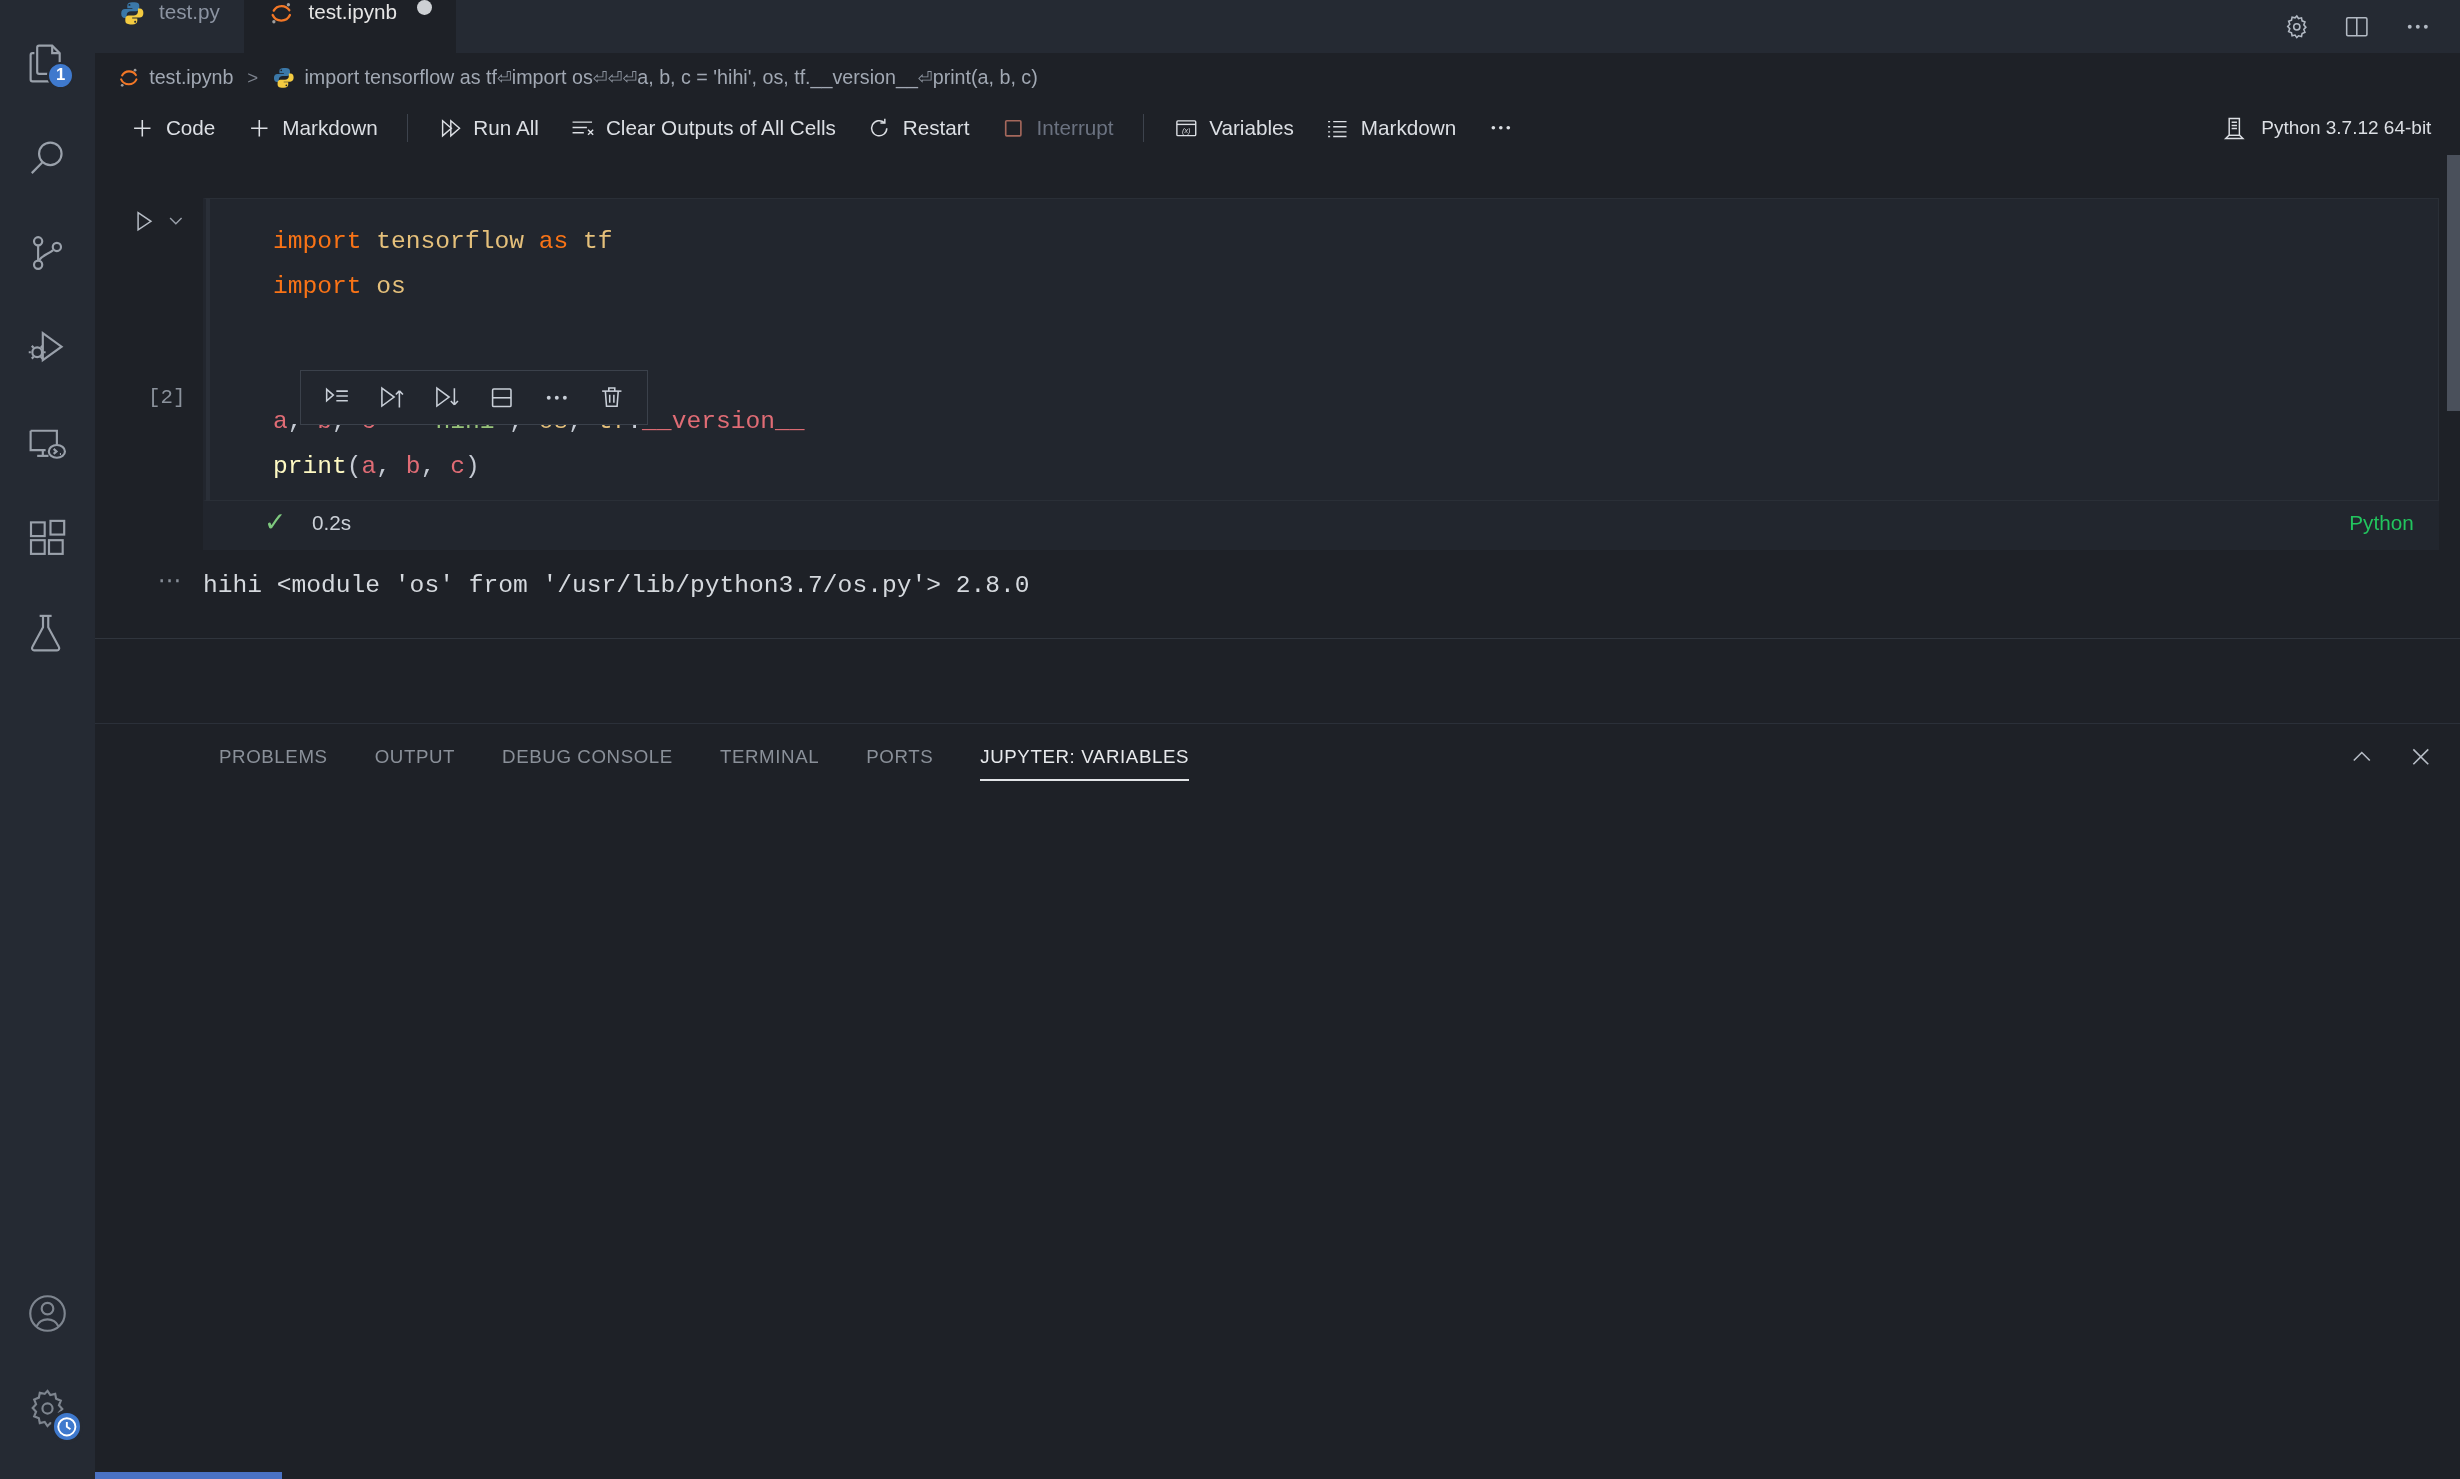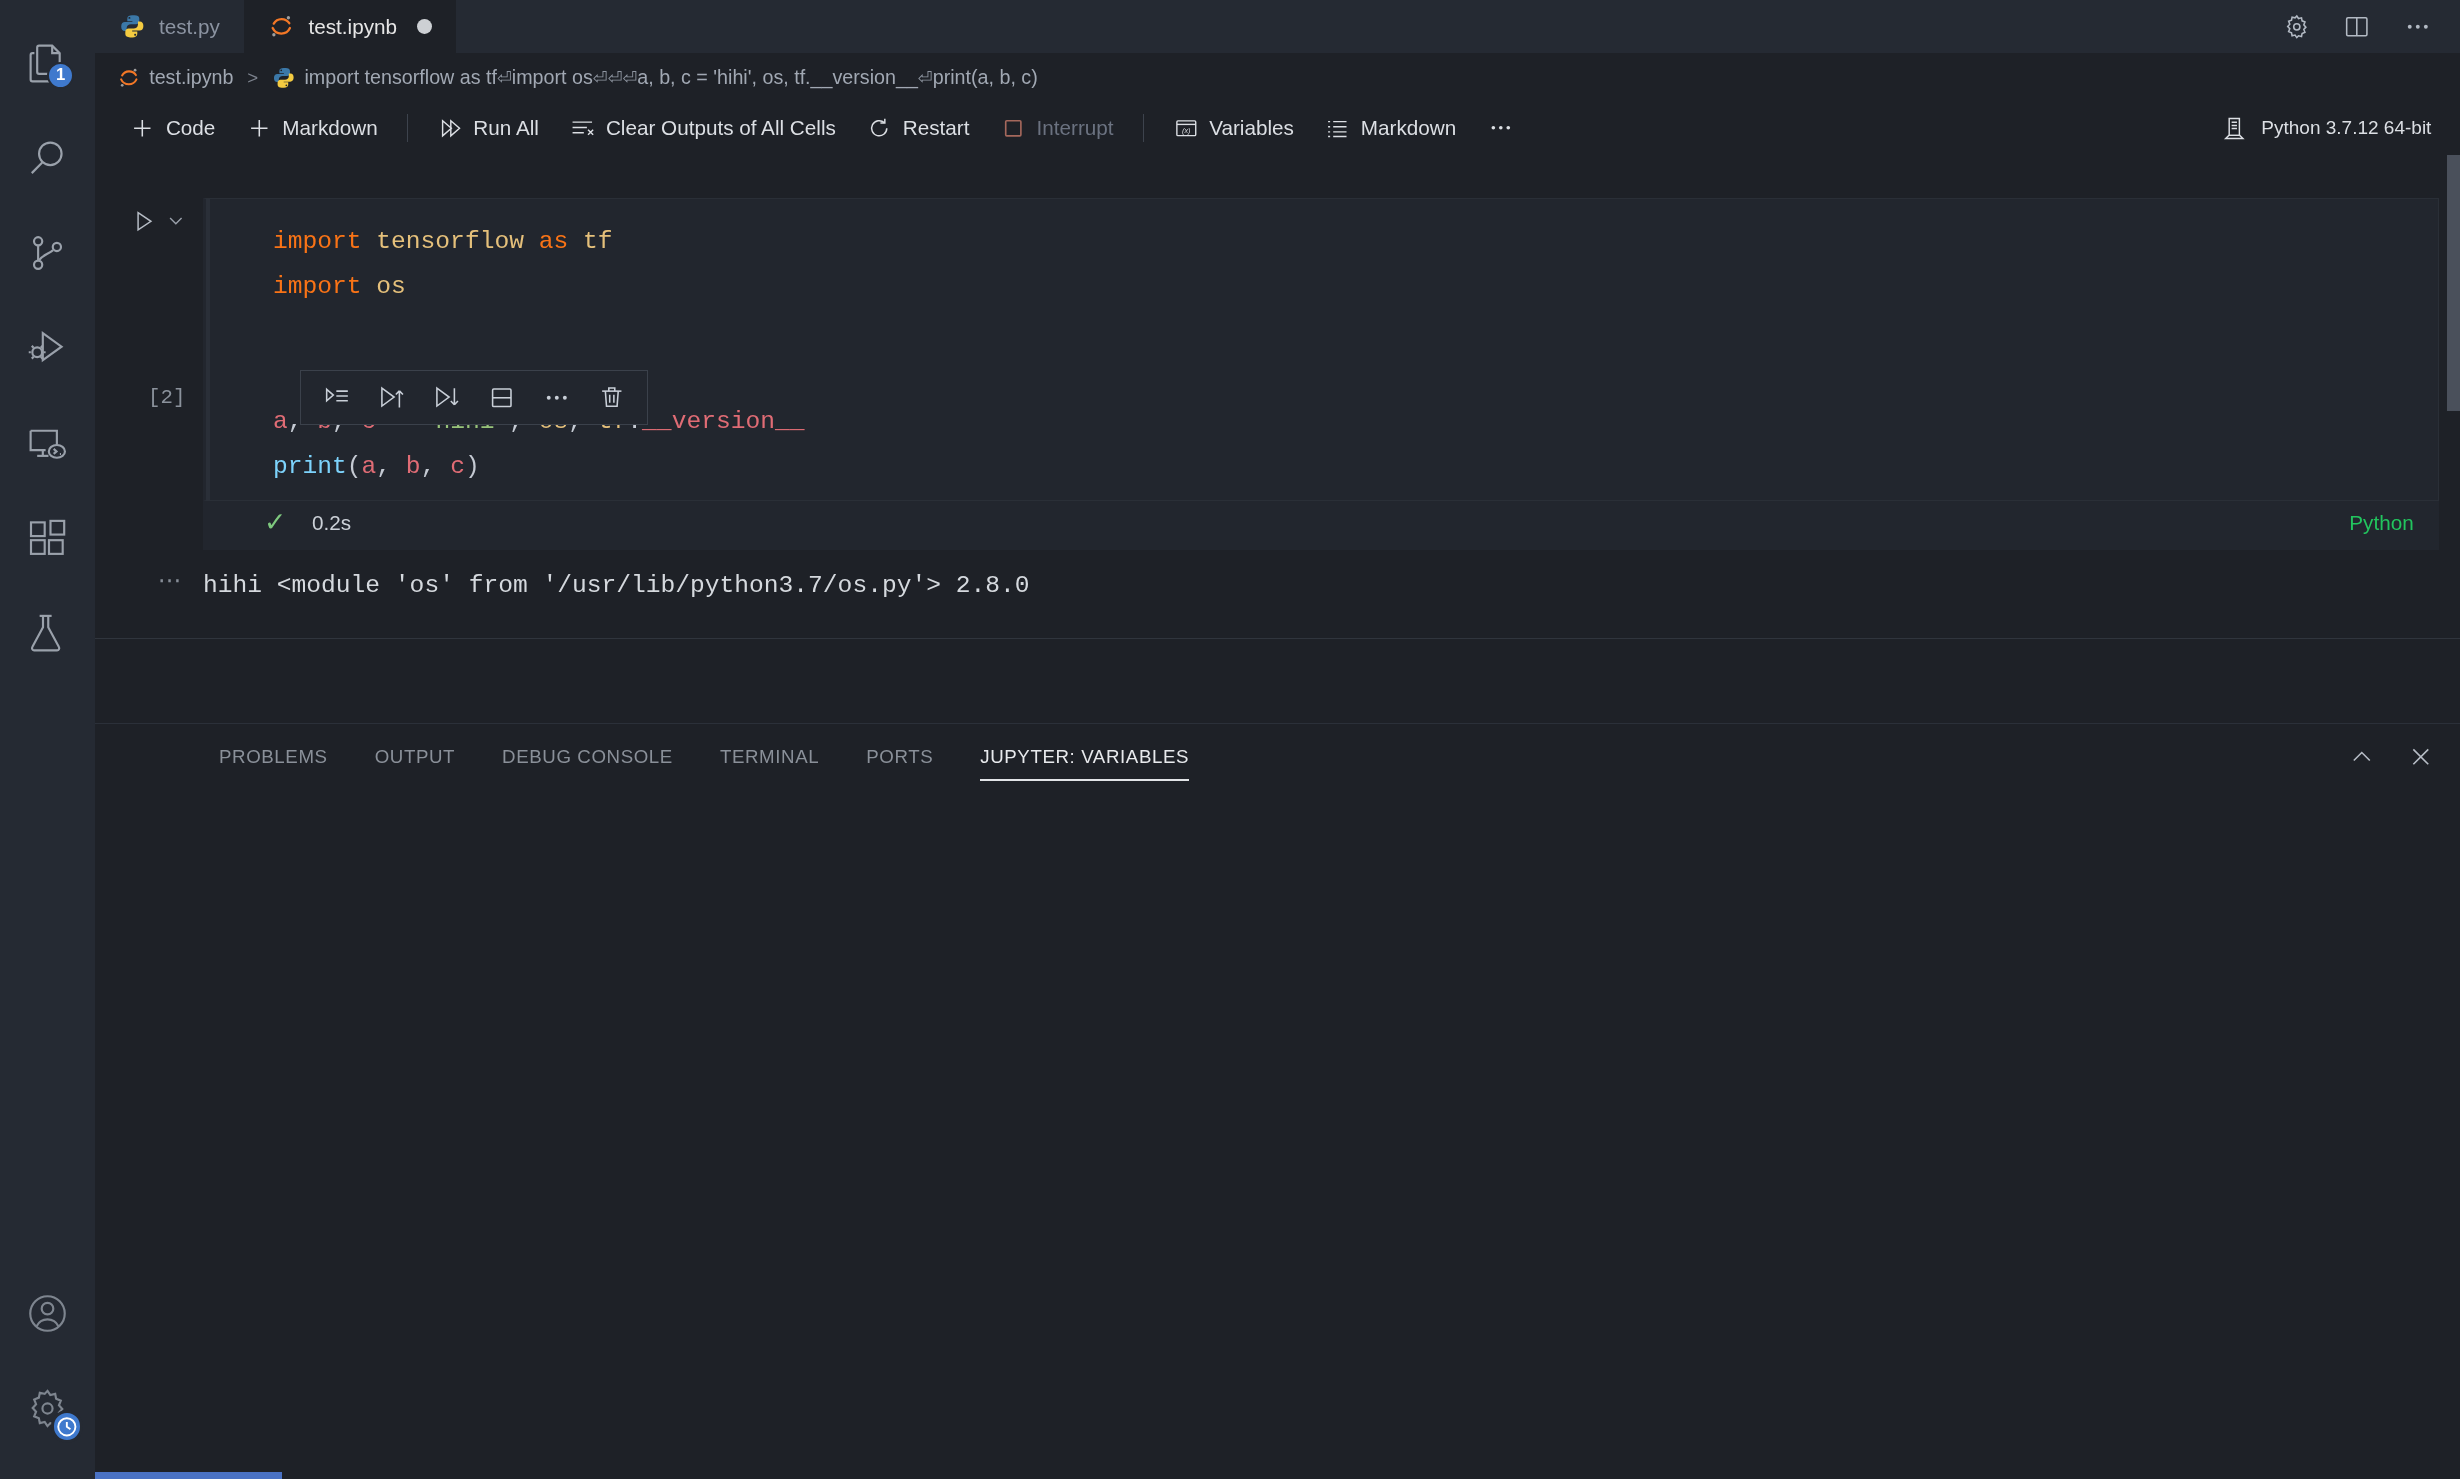--- a/index.html
+++ b/index.html
@@ -62,21 +62,21 @@
 
   
   .main { flex:1; display:flex; flex-direction:column; min-width:0; background:#1e2127; }
 
   
   .tabbar {
     height:53px; min-height:53px; background:#252a33;
     display:flex; align-items:stretch; position:relative;
   }
   .tab {
-    display:flex; align-items:center; gap:13.8px;
+    display:flex; align-items:flex-start; gap:13.8px;
     padding:0 23.6px; min-width:148px; cursor:pointer;
     font-size:20.7px; position:relative;
     background:#252a33; color:#8b93a1;
     border-right:1px solid #1e2127;
   }
   .tab.active { background:#1e2127; color:#e6e6e6; }
   .tab .dirty { width:14.8px;height:14.8px;border-radius:50%;background:#cdd0d4; margin-left:5.9px;}
   .tabbar-actions {
     margin-left:auto; display:flex; align-items:center; gap:33px;
     padding-right:29.6px; color:#b3bac4;
@@ -152,21 +152,21 @@
   }
   .cell-left-bar { position:absolute; left:0; top:0; bottom:0; width:3.9px; background:#2a2f38; }
 
   .nb-sep { height:1px; background:#30353d; margin-top:33px; }
 
   
   .kw { color:#f97316; }
   .mod { color:#e5c07b; }
   .var { color:#e06c75; }
   .str { color:#98c379; }
-  .fn  { color:#7dd3fc;font-family:Liberation Mono, monospace; }
+  .fn  { color:#fef9c3;font-family:Liberation Mono, monospace; }
   .op  { color:#56b6c2; }
   .pl  { color:#c5cad3; }
 
   
   .panel { height:749px; min-height:749px; background:#1e2127; display:flex; flex-direction:column;
            border-top:1px solid #2b3039; }
   .panel-tabs { height:65px; min-height:65px; display:flex; align-items:center; padding-left:124px; gap:0; }
   .ptab {
     font-size:18.7px; letter-spacing:0.6px; color:#8a9099; padding:0 0 13.8px 0;
     margin-right:47px; cursor:pointer; position:relative; padding-top:13.8px;

